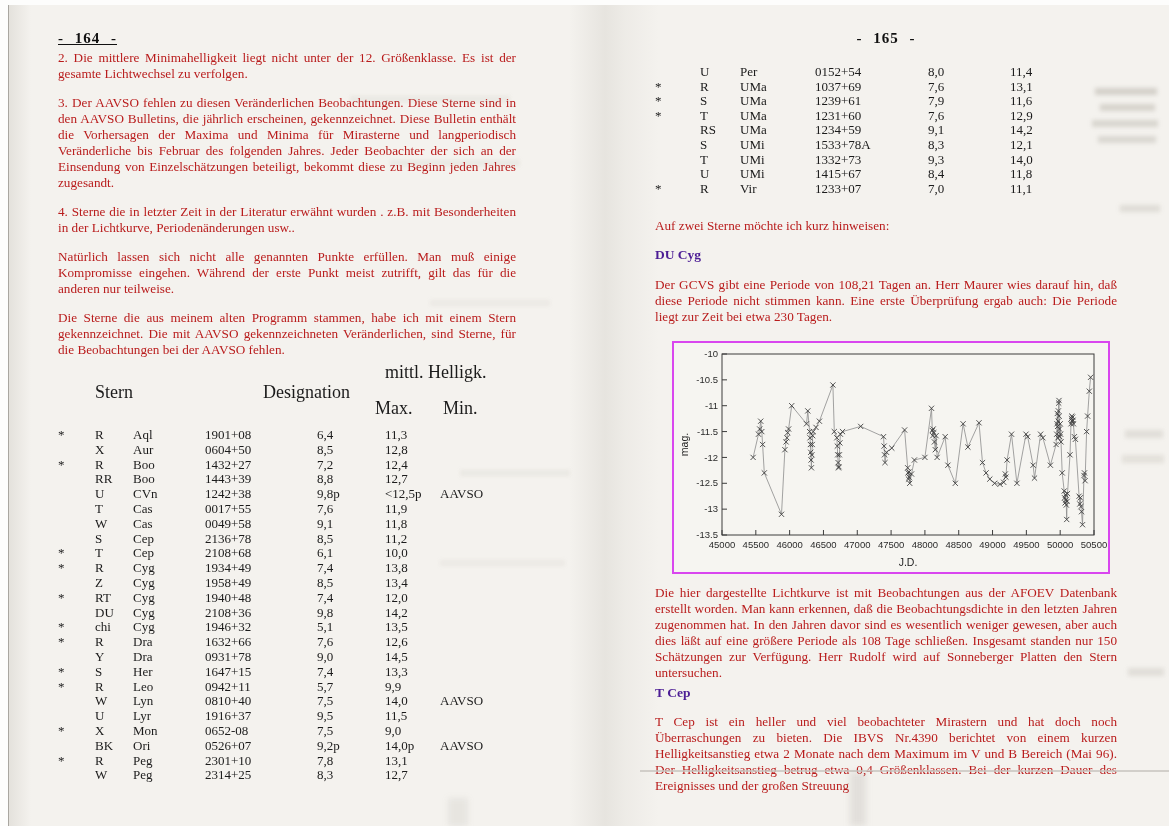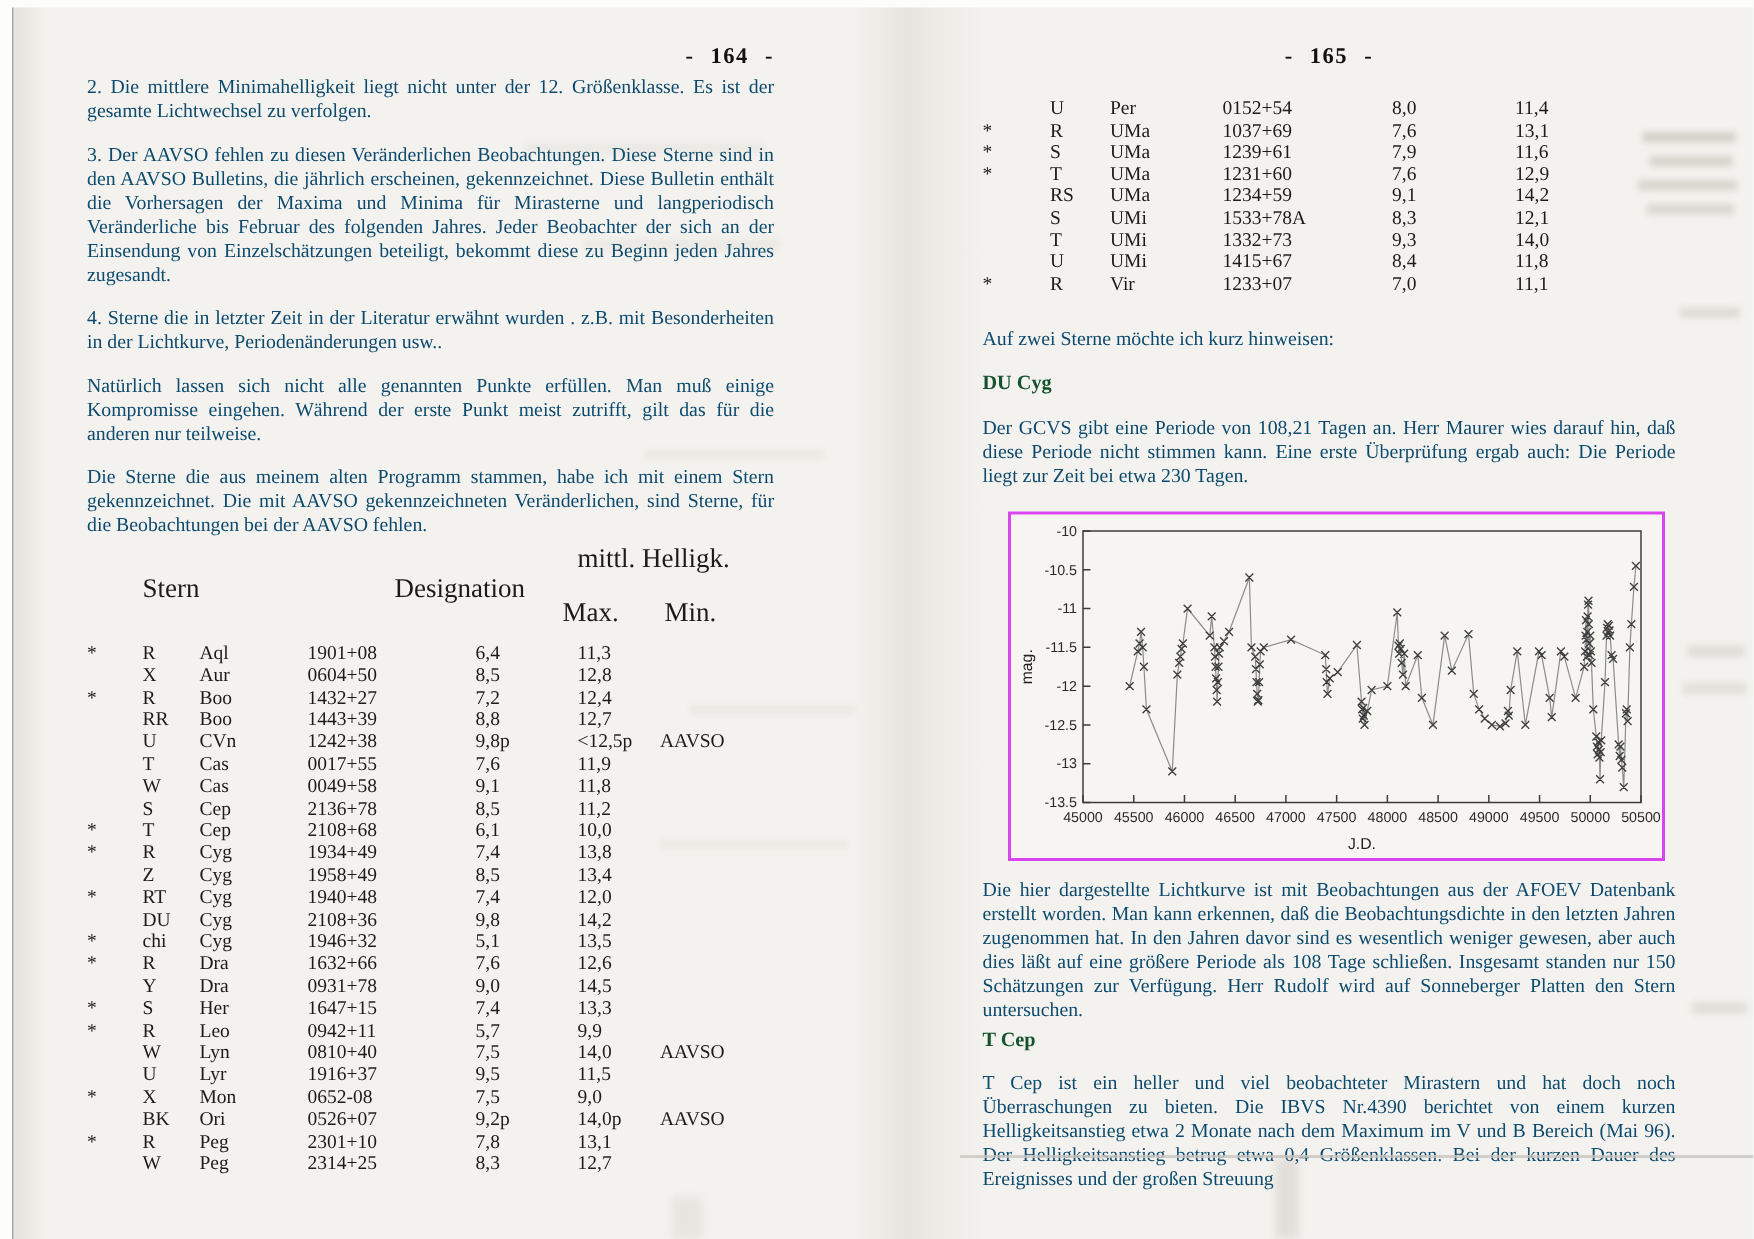--- a/index.html
+++ b/index.html
@@ -18,24 +18,24 @@
   }
   .page-edge-line{
     position:absolute;left:8px;top:5px;width:1px;height:821px;background:#a9a6a0;
   }
   .page-number{
     position:absolute;font-weight:bold;font-size:15px;letter-spacing:1px;word-spacing:6px;
     color:#111;
   }
   .flow{position:absolute;}
   .body-text{
-    font-size:13.2px;line-height:16px;text-align:justify;color:#0c4a6e;
+    font-size:13.2px;line-height:16px;text-align:justify;color:#b91c1c;
     margin:0 0 13px 0;
   }
-  .heading{font-weight:bold;font-size:13.5px;color:#14532d;}
+  .heading{font-weight:bold;font-size:13.5px;color:#4c1d95;}
   
   .t-row{display:grid;height:14.8px;line-height:14.8px;font-size:13px;color:#1b1b1b;}
   .t-left .t-row{grid-template-columns:37px 38px 72px 112px 68px 55px auto;}
   .t-right .t-row{grid-template-columns:45px 40px 75px 113px 82px auto;height:14.6px;line-height:14.6px;}
   .t-cell{white-space:nowrap;overflow:visible;}
   .t-head{position:absolute;font-size:18px;color:#1b1b1b;white-space:nowrap;}
   
   .figure{
     position:absolute;left:672px;top:341px;width:438px;height:233px;
     border:2px solid #d946ef;background:#f6f5f1;box-sizing:border-box;
@@ -43,21 +43,21 @@
   .figure svg{display:block;}
   .smudge{position:absolute;filter:blur(2px);pointer-events:none;}
   .artifact-line{position:absolute;height:1.5px;background:#c9c6c0;opacity:.8;pointer-events:none;}
 </style>
 </head>
 <body>
 
 <div class="page-bg"></div>
 <div class="page-edge-line"></div>
 
-<div class="page-number" style="left:58px;top:30px;width:458px;text-align:right;">- 164 -</div>
+<div class="page-number" style="left:58px;top:30px;width:458px;text-align:left;text-decoration:underline;">- 164 -</div>
 
 <div class="flow" style="left:58px;top:50px;width:458px;">
   <p class="body-text">2. Die mittlere Minimahelligkeit liegt nicht unter der 12. Größenklasse. Es ist der gesamte Lichtwechsel zu verfolgen.</p>
   <p class="body-text">3. Der AAVSO fehlen zu diesen Veränderlichen Beobachtungen. Diese Sterne sind in den AAVSO Bulletins, die jährlich erscheinen, gekennzeichnet. Diese Bulletin enthält die Vorhersagen der Maxima und Minima für Mirasterne und langperiodisch Veränderliche bis Februar des folgenden Jahres. Jeder Beobachter der sich an der Einsendung von Einzelschätzungen beteiligt, bekommt diese zu Beginn jeden Jahres zugesandt.</p>
   <p class="body-text">4. Sterne die in letzter Zeit in der Literatur erwähnt wurden . z.B. mit Besonderheiten in der Lichtkurve, Periodenänderungen usw..</p>
   <p class="body-text">Natürlich lassen sich nicht alle genannten Punkte erfüllen. Man muß einige Kompromisse eingehen. Während der erste Punkt meist zutrifft, gilt das für die anderen nur teilweise.</p>
   <p class="body-text">Die Sterne die aus meinem alten Programm stammen, habe ich mit einem Stern gekennzeichnet. Die mit AAVSO gekennzeichneten Veränderlichen, sind Sterne, für die Beobachtungen bei der AAVSO fehlen.</p>
 </div>
 
 <div class="t-head" style="left:95px;top:382px;">Stern</div>

